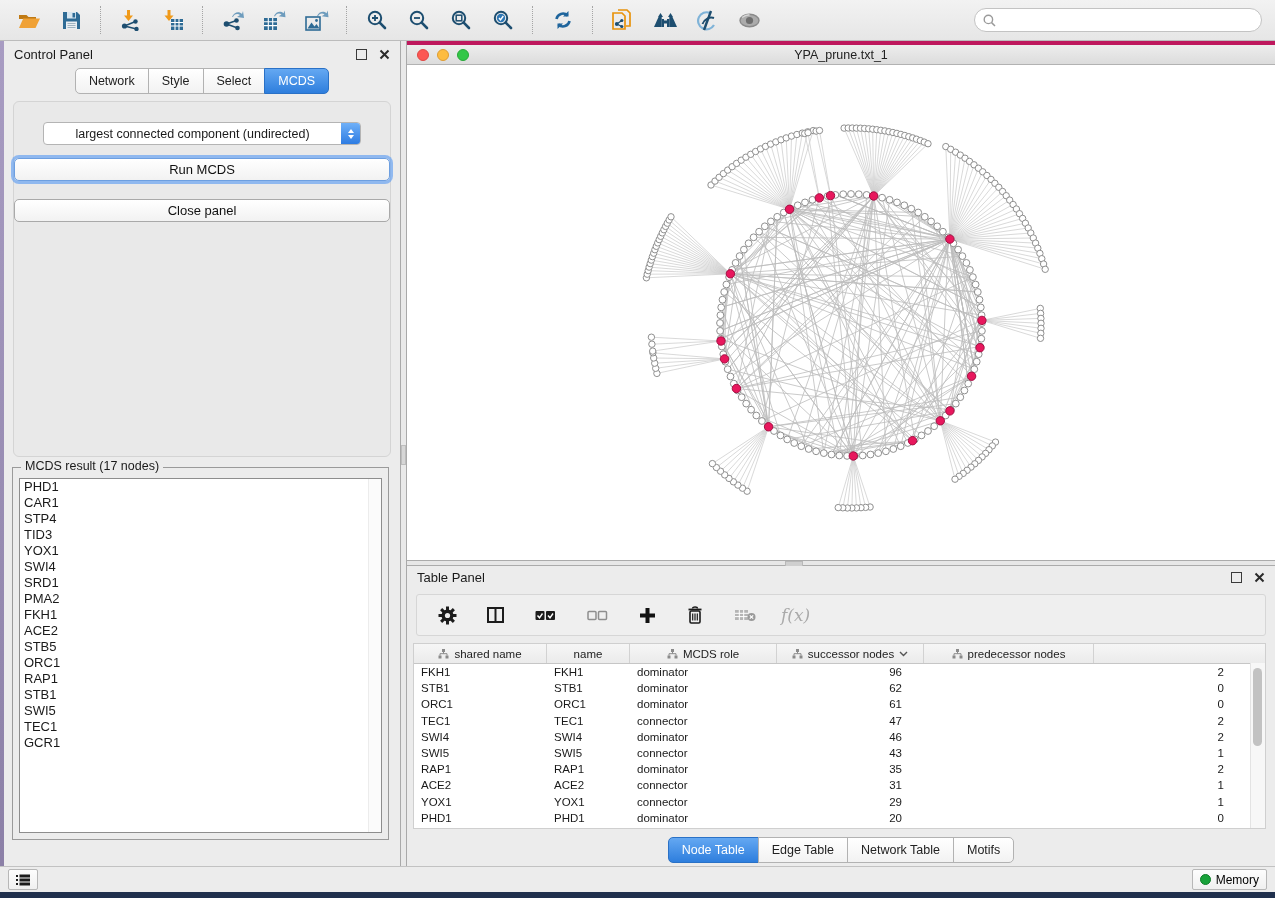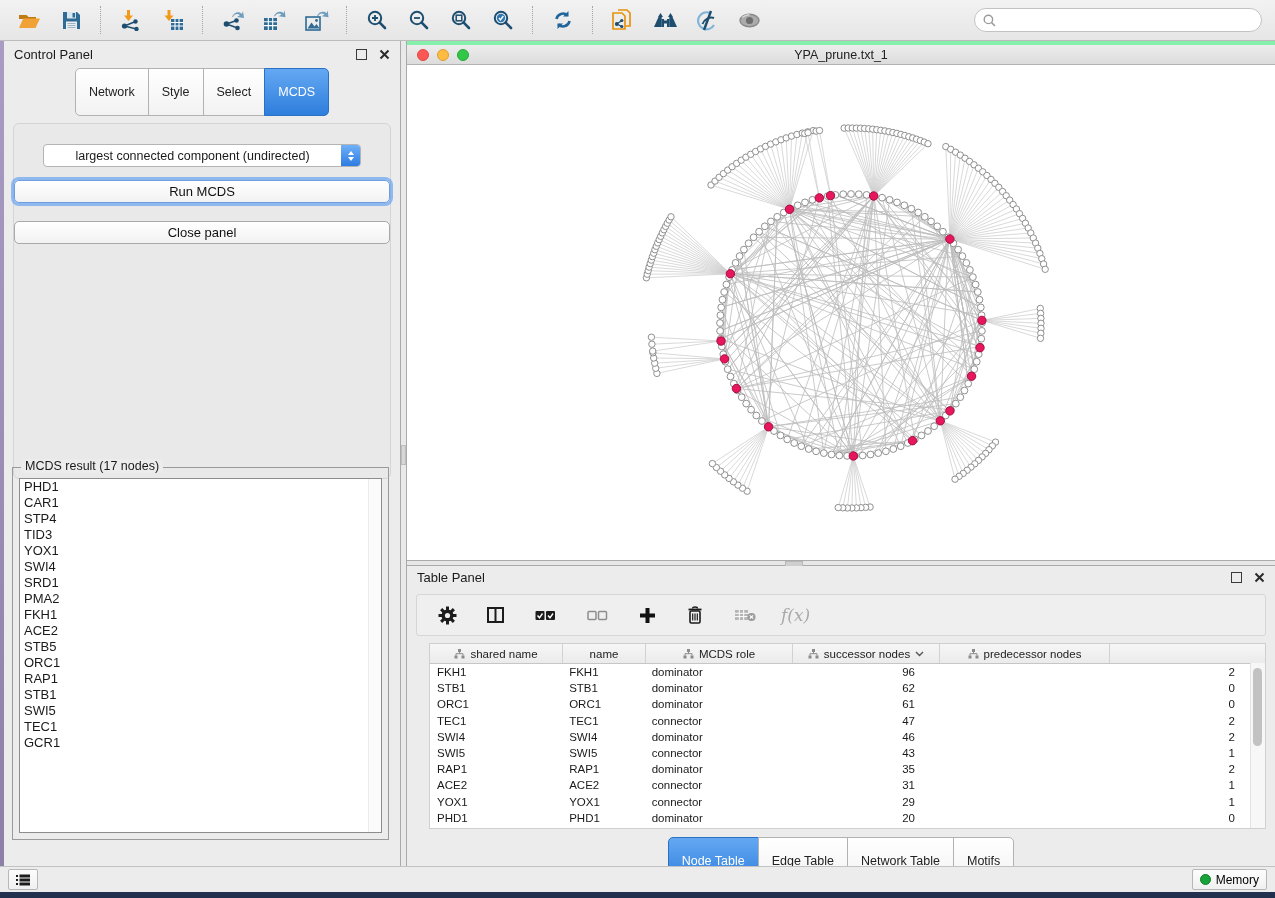--- a/index.html
+++ b/index.html
@@ -1,19 +1,19 @@
 <!DOCTYPE html>
 <html><head>
 <meta charset="utf-8">
 <style>
   html,body{margin:0;padding:0;}
   body{width:1275px;height:898px;overflow:hidden;background:#ececec;
        font-family:"Liberation Sans","DejaVu Sans",sans-serif;font-size:12.5px;color:#1a1a1a;
        -webkit-font-smoothing:antialiased;}
-  .screen{position:relative;width:1275px;height:898px;background:#86efac;text-decoration:underline;}
+  .screen{position:relative;width:1275px;height:898px;background:#be185d;text-decoration:underline;}
 
   
   .toolbar{position:absolute;left:0;top:0;width:1275px;height:41px;
            background:linear-gradient(#f2f2f2,#e6e6e6);border-bottom:1px solid #bcbcbc;
            display:flex;align-items:center;padding-left:8px;box-sizing:border-box;}
   .tbtn{width:40px;height:32px;border:none;background:transparent;display:flex;align-items:center;
         justify-content:center;padding:0;margin:0 1px;}
   .tsep{width:1px;height:28px;border-left:1px dotted #a5a5a5;margin:0 8px;}
   .search{margin-left:auto;margin-right:13px;width:288px;height:24px;background:#fff;
           border:1px solid #c3c3c3;border-radius:13px;display:flex;align-items:center;
@@ -26,21 +26,21 @@
              background:linear-gradient(#a89cc2,#8b7fa6);}
   .wall-bottom{position:absolute;left:0;top:892px;width:1275px;height:6px;background:#20304d;}
 
   
   .cpanel{position:absolute;left:4px;top:41px;width:396px;height:825px;background:#ececec;box-sizing:border-box;}
   .panel-titlebar{height:27px;display:flex;align-items:center;padding:0 10px;}
   .panel-title{flex:1;font-size:13px;color:#1a1a1a;}
   .float-ico{width:9px;height:9px;border:1.5px solid #3a3a3a;margin-right:12px;}
   .seg{display:flex;justify-content:center;}
   .seg .tab{background:linear-gradient(#ffffff,#f2f2f2);border:1px solid #b2b2b2;margin-left:-1px;
-            padding:16px 13px;font-size:12.5px;color:#222;white-space:nowrap;}
+            padding:5px 13px;font-size:12.5px;color:#222;white-space:nowrap;}
   .seg .tab:first-child{border-radius:5px 0 0 5px;margin-left:0;}
   .seg .tab:last-child{border-radius:0 5px 5px 0;}
   .seg .tab.active{background:linear-gradient(#64a8f2,#2e7edd);border-color:#2a71c6;color:#fff;}
   .cp-card{margin:7px 9px 0 9px;height:356px;background:#e9e9e9;border:1px solid #d4d4d4;
            border-radius:6px;text-align:center;box-sizing:border-box;padding-top:20px;}
   .opt-label{font-size:13px;margin-bottom:11px;}
   .dropdown{width:318px;height:23px;margin:0 auto;background:#fff;border:1px solid #b4b4b4;
             border-radius:4px;display:flex;align-items:center;box-sizing:border-box;}
   .dropdown .dval{flex:1;text-align:center;font-size:12.5px;}
   .dd-step{width:19px;height:21px;border-radius:0 3px 3px 0;background:linear-gradient(#6fb0f8,#2d7ce2);
@@ -76,21 +76,21 @@
   .lights{position:absolute;left:10px;display:flex;gap:8px;}
   .light{width:12px;height:12px;border-radius:50%;}
   .net-title{flex:1;text-align:center;font-size:12.5px;color:#222;}
   .net-canvas{position:relative;width:868px;height:495px;background:#fff;overflow:hidden;}
 
   
   .tpanel{position:absolute;left:0;top:525px;width:868px;height:300px;background:#ececec;}
   .tp-toolbar{margin:6px 9px 0 9px;height:42px;background:#efefef;border:1px solid #d6d6d6;border-radius:3px;
               display:flex;align-items:center;gap:20px;padding-left:16px;box-sizing:border-box;}
   .fx{font-family:"DejaVu Serif","Liberation Serif",serif;font-style:italic;font-size:17px;color:#a9a9a9;}
-  .ttable{position:absolute;left:22px;right:9px;top:77px;height:186px;background:#fff;
+  .ttable{position:absolute;left:6px;right:9px;top:77px;height:186px;background:#fff;
           border:1px solid #cfcfcf;overflow:hidden;box-sizing:border-box;}
   .thead{display:flex;height:19px;background:linear-gradient(#f6f6f6,#ebebeb);border-bottom:1px solid #c6c6c6;}
   .th{display:flex;align-items:center;justify-content:center;gap:5px;font-size:11.5px;color:#222;
       border-right:1px solid #d2d2d2;box-sizing:border-box;}
   .c0{width:133px;} .c1{width:83px;} .c2{width:147px;} .c3{width:147px;} .c4{width:170px;} .c5{flex:1;border-right:none;}
   .trow{display:flex;height:16.2px;align-items:center;}
   .td{font-size:11.5px;box-sizing:border-box;padding-left:7px;overflow:hidden;white-space:nowrap;}
   .td.num{text-align:right;padding-right:22px;}
   .td.c4{width:330px;padding-right:30px;text-align:right;}
   .tscroll{position:absolute;right:0;top:19px;bottom:0;width:14px;background:#f7f7f7;border-left:1px solid #e3e3e3;}

